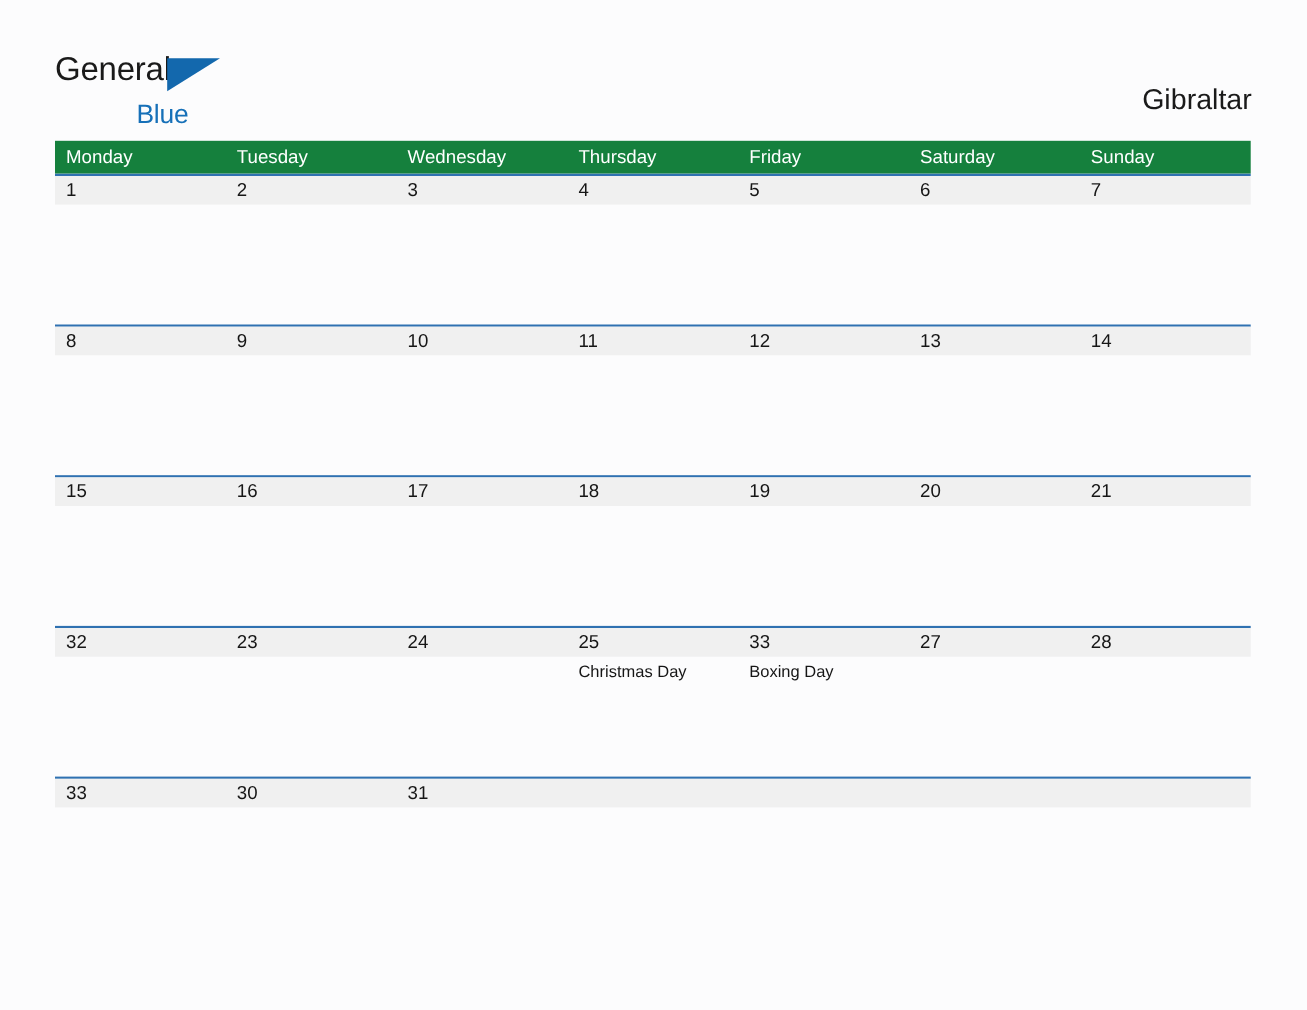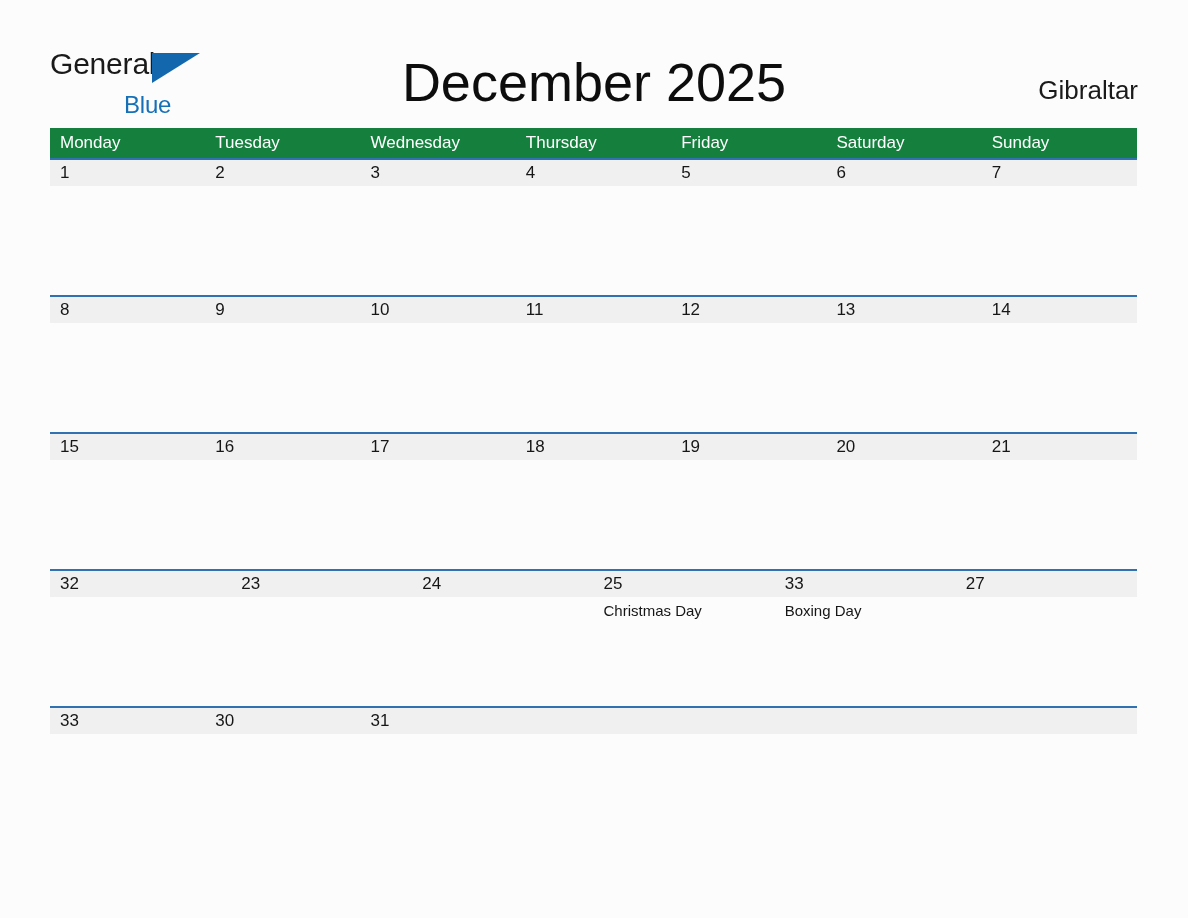--- a/index.html
+++ b/index.html
@@ -168,21 +168,20 @@
 <div class="page">
 
   <div class="masthead">
 
     <div class="logo">
       <span class="logo-general">General</span>
       <span class="logo-triangle"></span>
       <span class="logo-blue">Blue</span>
     </div>
 
-    <div class="month-title">December 2025</div>
 
     <div class="region-label">Gibraltar</div>
 
   </div>
 
   <div class="calendar">
 
     <div class="weekday-row">
       <div class="weekday-cell">Monday</div>
       <div class="weekday-cell">Tuesday</div>
@@ -315,20 +314,24 @@
           <span class="day-event">Christmas Day</span>
         </div>
         <div class="day-cell">
           <span class="day-number">33</span>
           <span class="day-event">Boxing Day</span>
         </div>
         <div class="day-cell">
           <span class="day-number">27</span>
 
         </div>
+        <div class="day-cell">
+          <span class="day-number">28</span>
+
+        </div>
       </div>
     </div>
 
     <div class="week-row">
       <div class="week-band"></div>
       <div class="week-cells">
         <div class="day-cell">
           <span class="day-number">33</span>
 
         </div>

